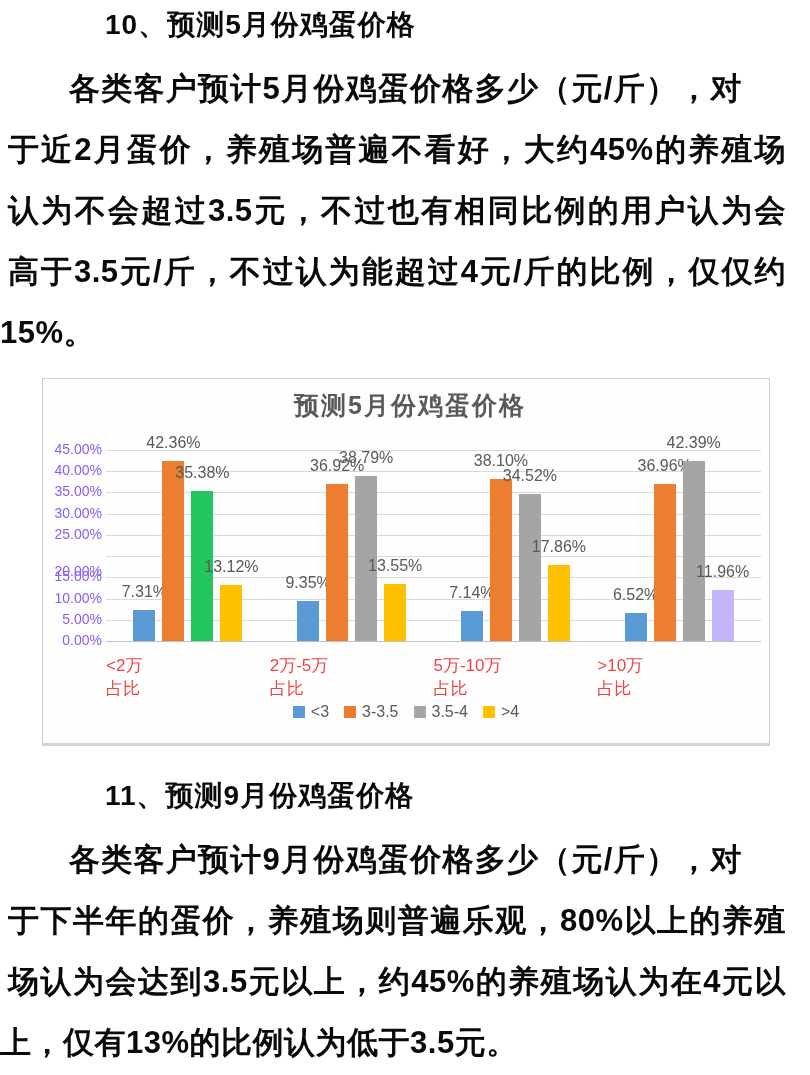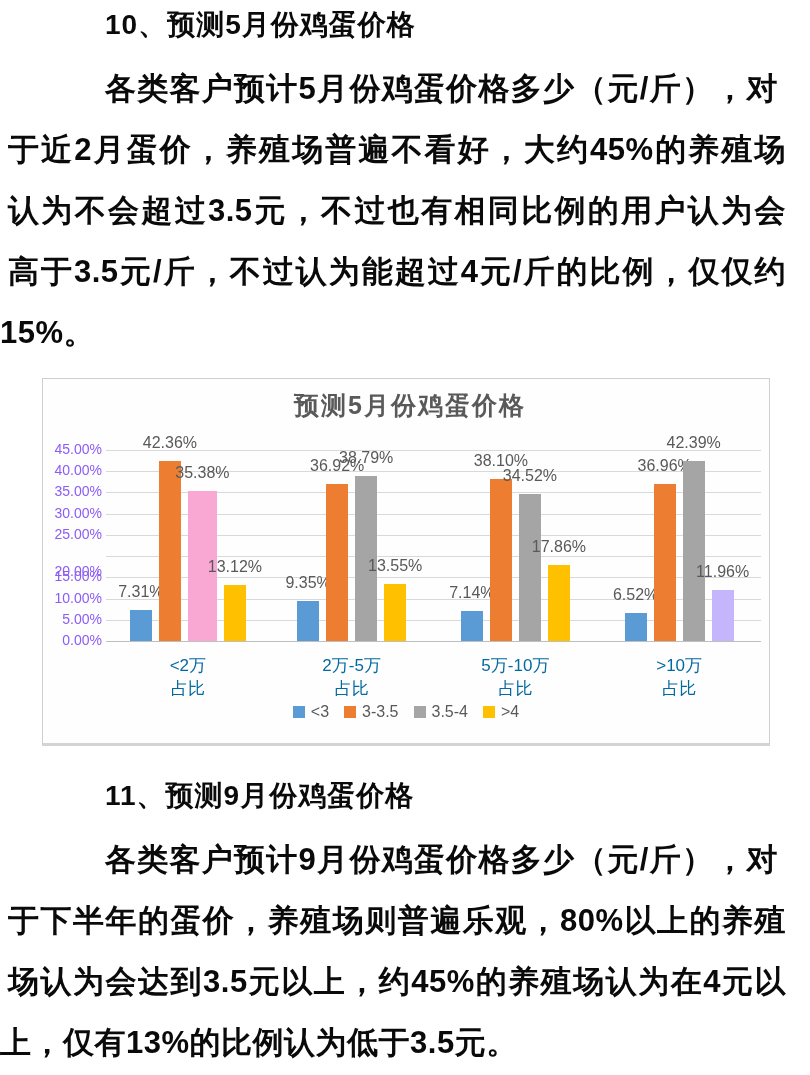--- a/index.html
+++ b/index.html
@@ -37,21 +37,21 @@
     white-space:nowrap;
     color:#0a0a0a;
   }
   .pline.justify{
     text-align:justify;
     text-align-last:justify;
     white-space:normal;
     overflow:hidden;
     padding-left:8px;
   }
-  .pline.first{padding-left:105px;width:673px;}
+  .pline.first{padding-left:69px;width:673px;}
   .pline.last{text-align:left;}
   
   .chart{
     position:relative;
     margin:15px 0 0 42px;
     width:726px;
     height:364px;
     background:#fefefe;
     border:1px solid #cfcfcf;
     border-bottom:3px solid #d4d4d6;
@@ -103,24 +103,24 @@
     color:#595959;
   }
   .xlabels{
     position:absolute;
     left:63px;top:275px;
     width:655px;
     display:flex;
   }
   .xcat{
     flex:1;
-    text-align:center;
+    text-align:left;
     font-size:17px;
     line-height:23px;
-    color:#0369a1;
+    color:#ef4444;
   }
   .legend{
     position:absolute;
     left:0;right:0;top:324px;
     display:flex;
     justify-content:center;
     align-items:center;
     gap:15px;
   }
   .legend-item{display:flex;align-items:center;gap:6px;}
@@ -167,21 +167,21 @@
           <div class="gridline axis" style="left: 63px; top: 262px; width: 655px;"></div>
           <div class="ytick" style="top: 253px;">0.00%</div>
           <div class="groups">
             <div class="group">
               <div class="bar" style="height: 31.0269px; background: rgb(91, 155, 213);">
                 <div class="bar-label">7.31%</div>
               </div>
               <div class="bar" style="height: 179.795px; background: rgb(237, 125, 49);">
                 <div class="bar-label">42.36%</div>
               </div>
-              <div class="bar" style="height: 150.168px; background: #f9a8d4; padding-left: 7px;">
+              <div class="bar" style="height: 150.168px; background: #22c55e;">
                 <div class="bar-label">35.38%</div>
               </div>
               <div class="bar" style="height: 55.6871px; background: rgb(255, 192, 0);">
                 <div class="bar-label">13.12%</div>
               </div>
             </div>
             <div class="group">
               <div class="bar" style="height: 39.6856px; background: rgb(91, 155, 213);">
                 <div class="bar-label">9.35%</div>
               </div>

